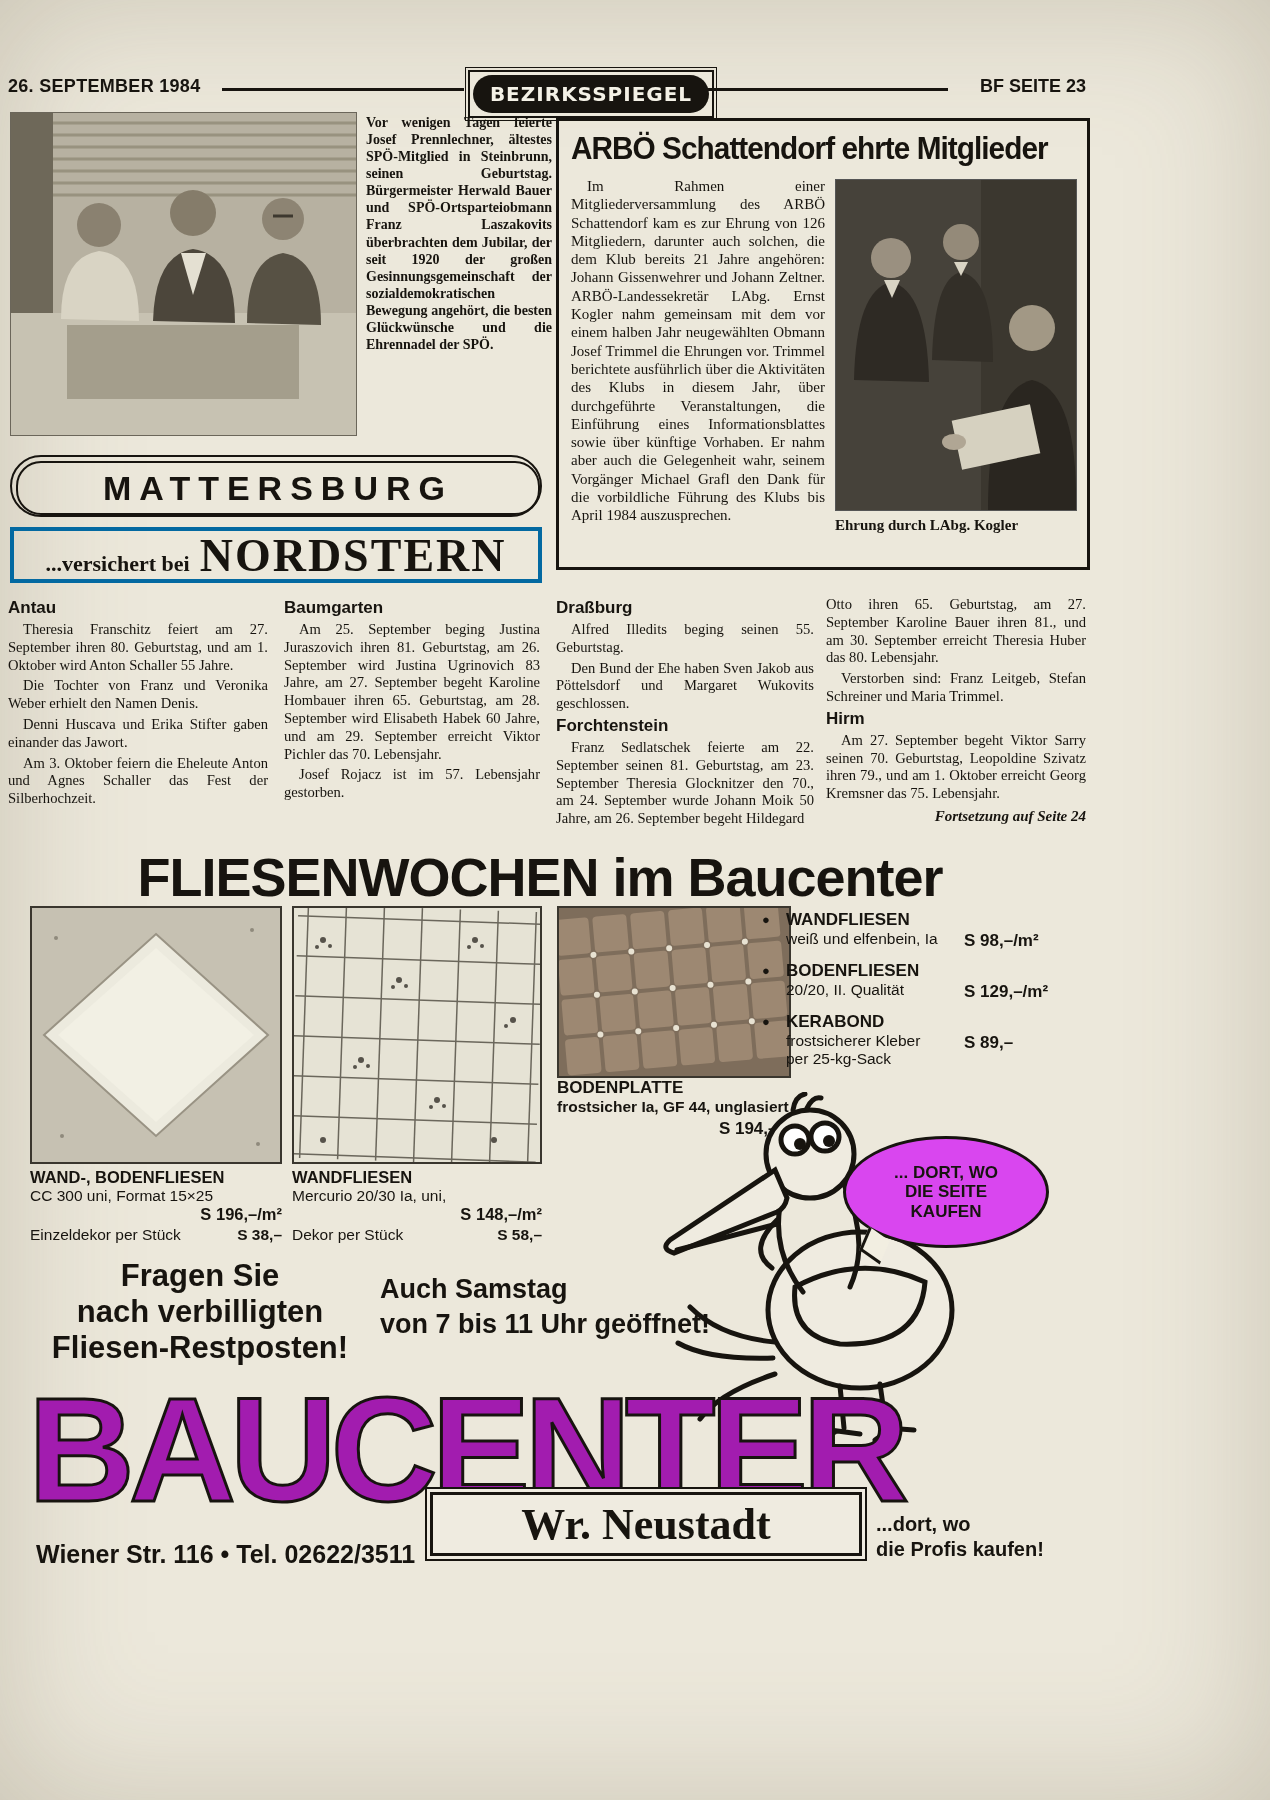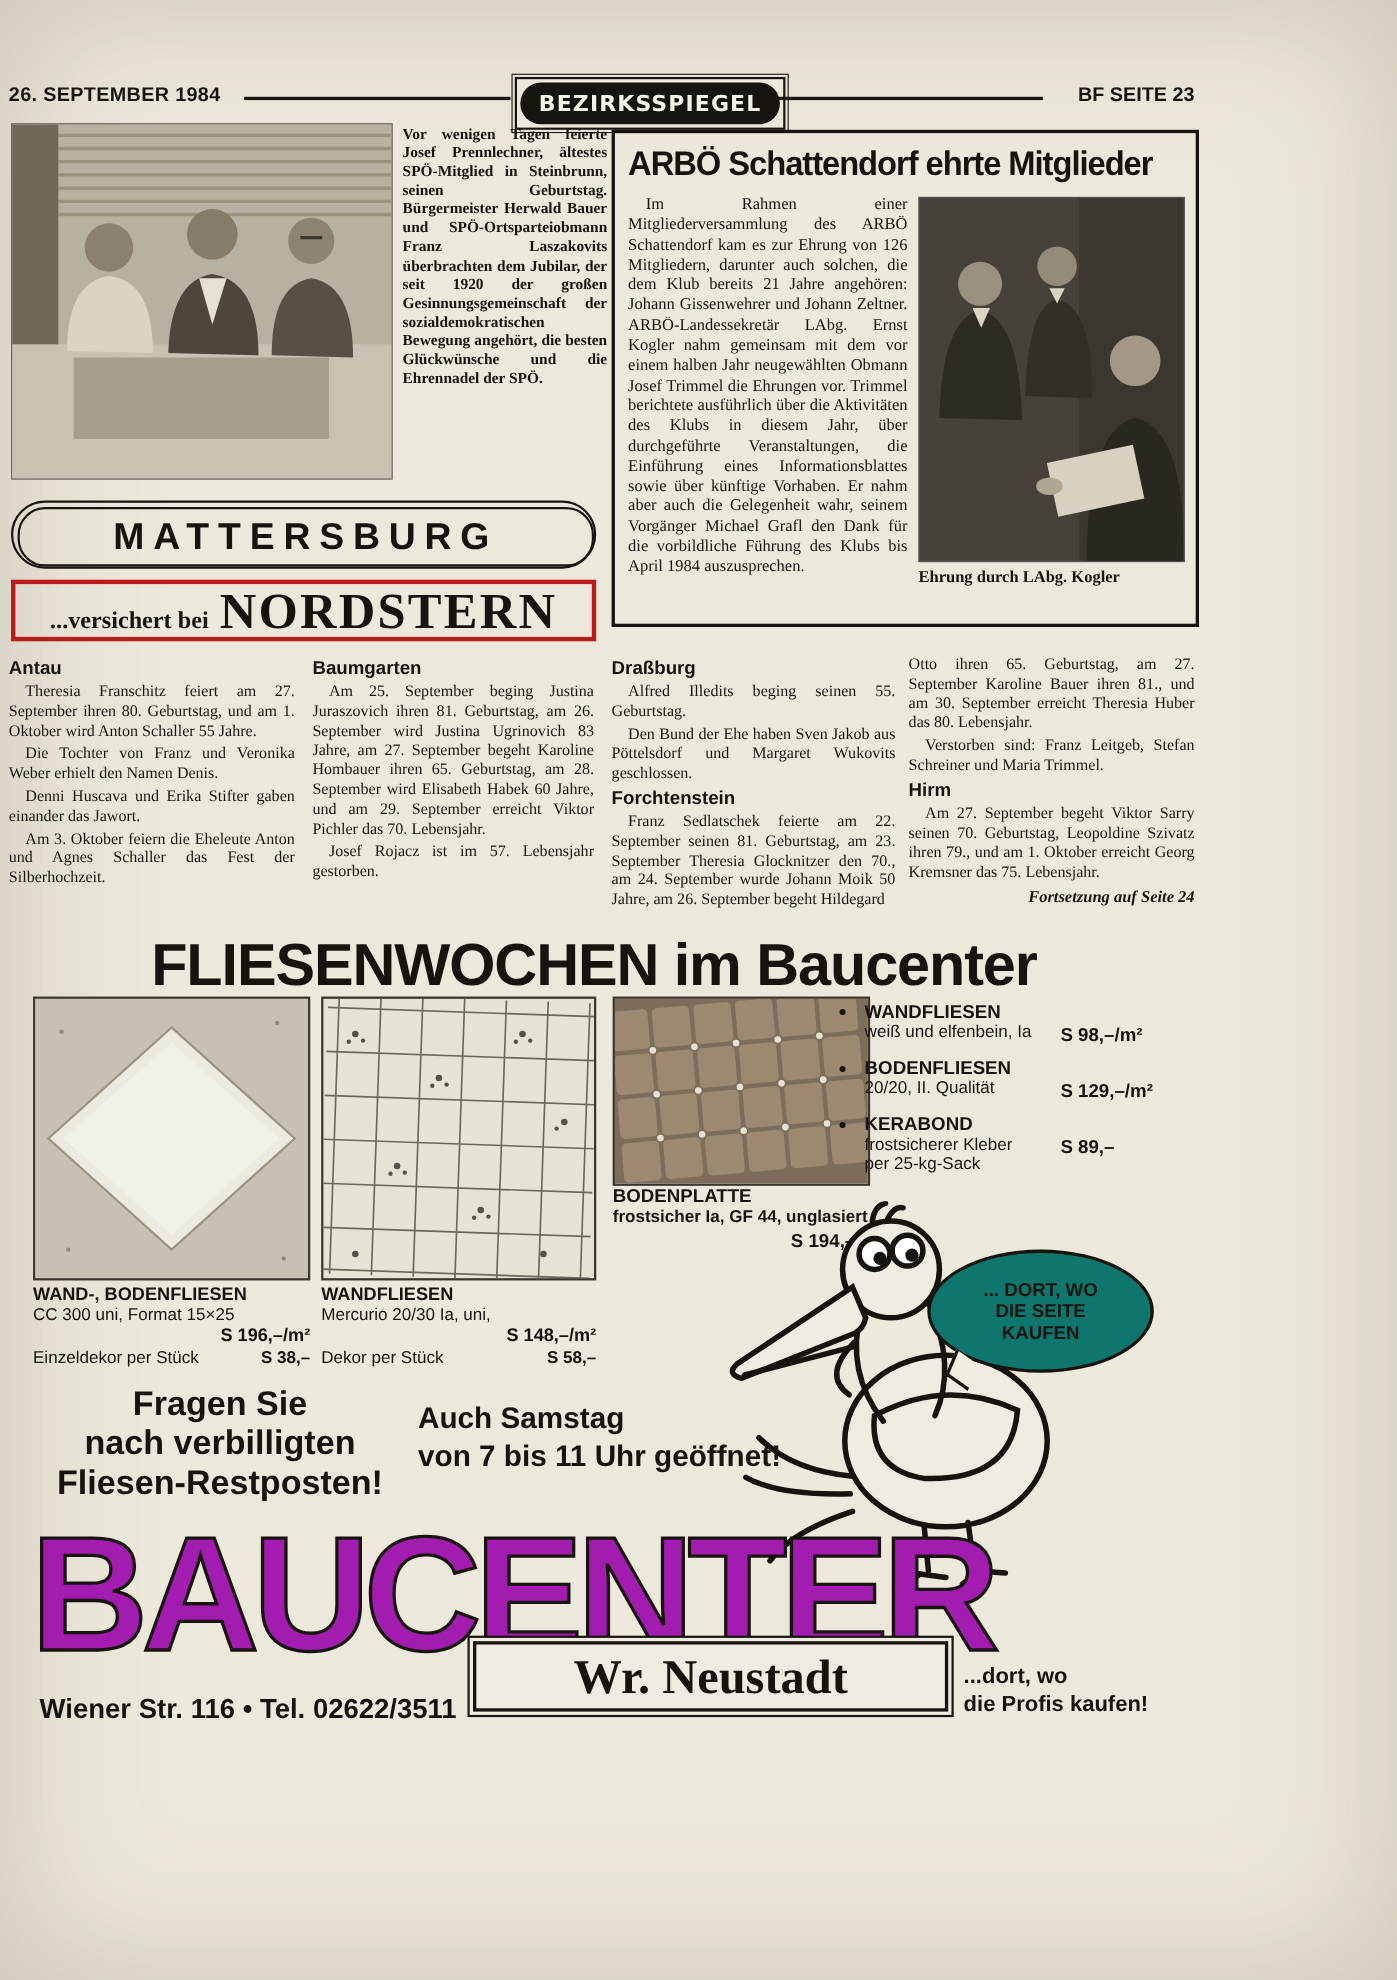--- a/index.html
+++ b/index.html
@@ -38,21 +38,21 @@
   .arboe-photo { width:240px; height:330px; border:1px solid #555; background:#46423a; overflow:hidden; }
   .arboe-caption { font:bold 15px "Liberation Serif", serif; margin-top:6px; }
   .arboe-body { font:15px/1.22 "Liberation Serif", serif; text-align:justify; text-indent:16px; hyphens:auto; }
 
   
   .matters-outer { left:10px; top:455px; width:532px; height:62px; border:2px solid #17140f;
     border-radius:31px; padding:4px; box-sizing:border-box; }
   .matters-inner { width:100%; height:100%; border:2px solid #17140f; border-radius:25px;
     display:flex; align-items:center; justify-content:center;
     font:bold 34px "Liberation Sans", sans-serif; letter-spacing:8px; }
-  .nord { left:10px; top:527px; width:532px; height:56px; border:4px solid #b91c1c; box-sizing:border-box;
+  .nord { left:10px; top:527px; width:532px; height:56px; border:4px solid #0369a1; box-sizing:border-box;
     display:flex; align-items:baseline; justify-content:center; gap:10px; padding-top:2px; }
   .nord-prefix { font:bold 22px "Liberation Serif", serif; }
   .nord-name { font:bold 46px/1 "Liberation Serif", serif; letter-spacing:2px; }
 
   
   .newscol { top:596px; font:14.6px/1.22 "Liberation Serif", serif; text-align:justify; hyphens:auto; }
   .c1 { left:8px; width:260px; } .c2 { left:284px; width:256px; }
   .c3 { left:556px; width:258px; } .c4 { left:826px; width:260px; }
   .sec-head { font:bold 17px "Liberation Sans", sans-serif; margin:2px 0 3px; text-align:left; }
   .newscol p { margin:0 0 3px; text-indent:15px; }
@@ -85,21 +85,21 @@
   .p-price { font-weight:bold; text-align:right; font-size:16.5px; }
   .p-row { display:flex; justify-content:space-between; margin-top:2px; }
   .p-row .val { font-weight:bold; }
 
   .restposten { left:25px; top:1258px; width:350px; text-align:center;
     font:bold 31px/1.16 "Liberation Sans", sans-serif; }
   .samstag { left:380px; top:1272px; width:360px;
     font:bold 27px/1.3 "Liberation Sans", sans-serif; }
 
   .bird { left:635px; top:1092px; width:430px; height:350px; }
-  .bubble { left:843px; top:1136px; width:200px; height:106px; background:#0f766e;
+  .bubble { left:843px; top:1136px; width:200px; height:106px; background:#d946ef;
     border:3px solid #17140f; border-radius:50%; z-index:3;
     display:flex; flex-direction:column; align-items:center; justify-content:center;
     font:bold 17px/1.15 "Liberation Sans", sans-serif; text-align:center; }
   .bubble::after { content:""; position:absolute; left:16px; bottom:-13px; width:22px; height:22px;
     background:#f2eee1; border-left:3px solid #17140f; border-bottom:3px solid #17140f;
     transform:rotate(35deg) skew(12deg); }
 
   .brand { left:28px; top:1376px; font:bold 148px/1 "Liberation Sans", sans-serif;
     letter-spacing:-6px; -webkit-text-stroke:3px #17140f; color:#a21caf; white-space:nowrap; }
   .location-box { left:430px; top:1492px; width:432px; height:64px; z-index:5;

